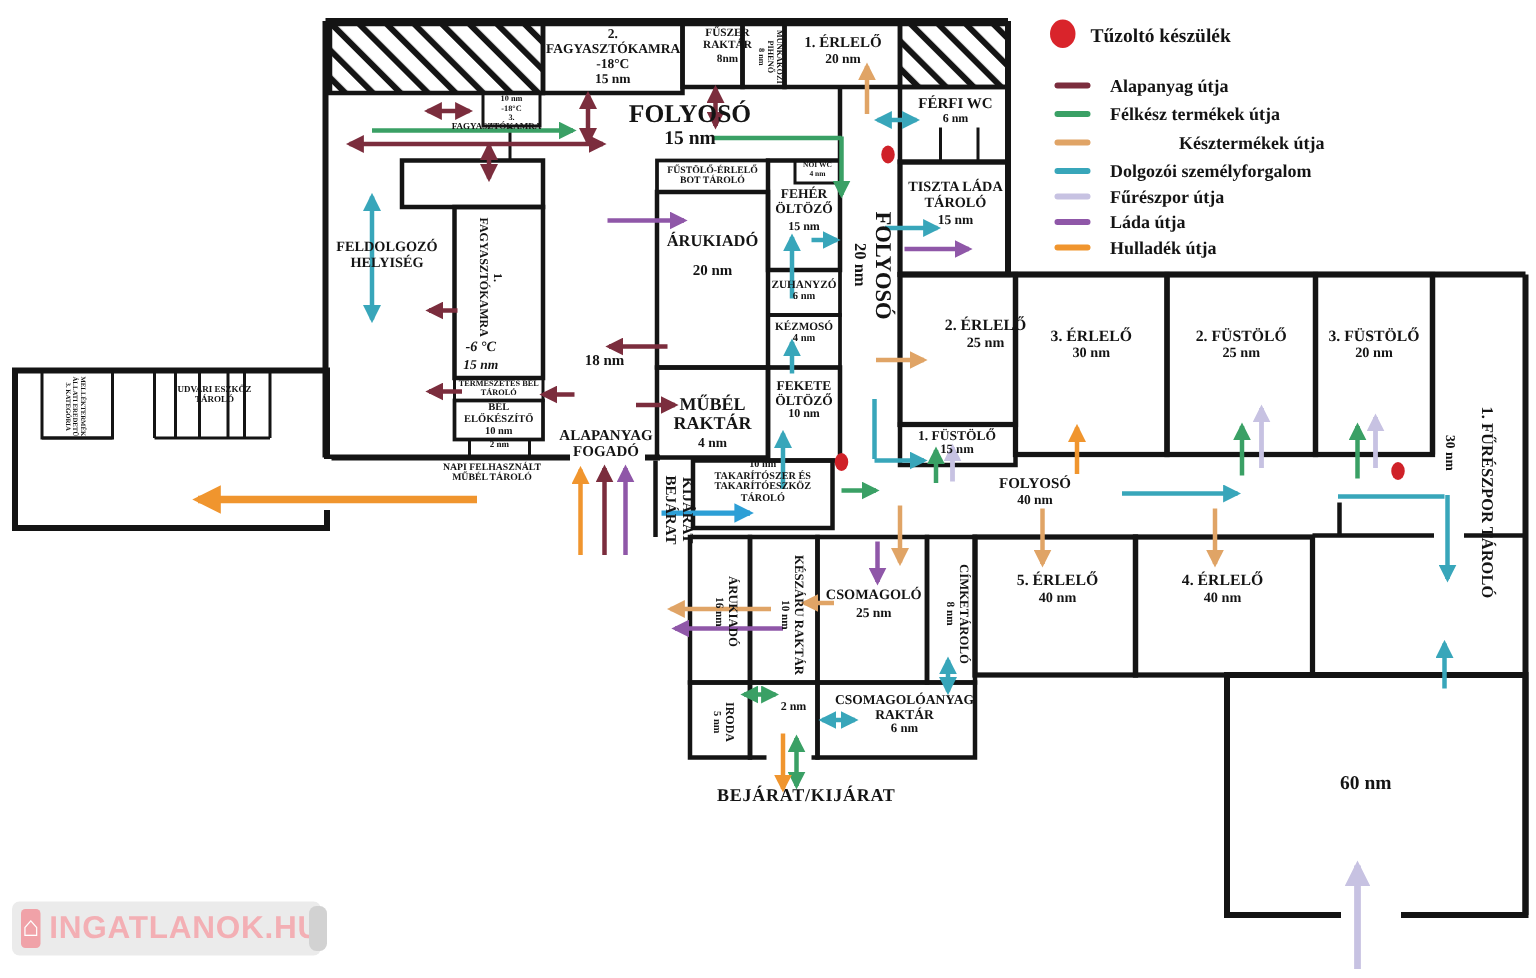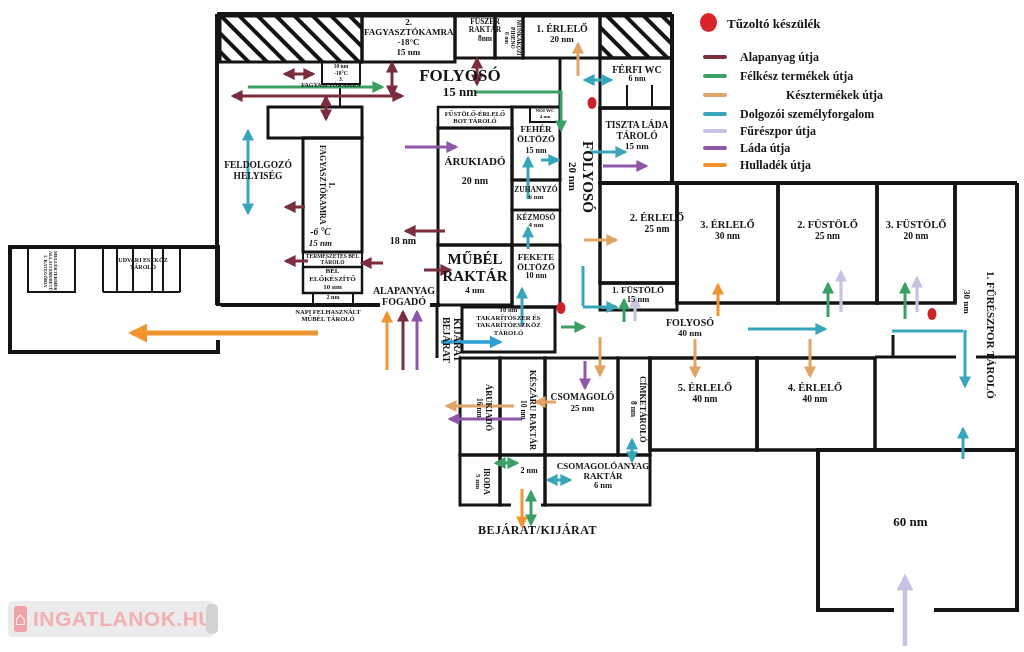--- a/index.html
+++ b/index.html
@@ -299,21 +299,21 @@
   <span>BEJÁRAT</span>
 </div>
 <div class="lbl" style="left:440px;top:110px;width:70px;font-size:6.5px;">
   <span>FŰSTÖLŐ-ÉRLELŐ BOT TÁROLÓ</span>
 </div>
 <div class="lbl" style="left:440px;top:155px;width:70px;">
   <span style="font-size:11px;">ÁRUKIADÓ</span>
   <span style="font-size:10px;margin-top:8px;">20 nm</span>
 </div>
 <div class="lbl" style="left:440px;top:251px;width:70px;">
-  <span style="font-size:15px;">MŰBÉL RAKTÁR</span>
+  <span style="font-size:12px;margin-top:12px;">MŰBÉL RAKTÁR</span>
   <span style="font-size:9px;">4 nm</span>
 </div>
 <div class="lbl" style="left:531px;top:108px;width:28px;font-size:5px;">
   <span>NŐI WC</span>
   <span>4 nm</span>
 </div>
 <div class="lbl" style="left:514px;top:124px;width:44px;">
   <span style="font-size:9px;">FEHÉR ÖLTÖZŐ</span>
   <span style="font-size:8px;margin-top:3px;">15 nm</span>
 </div>

